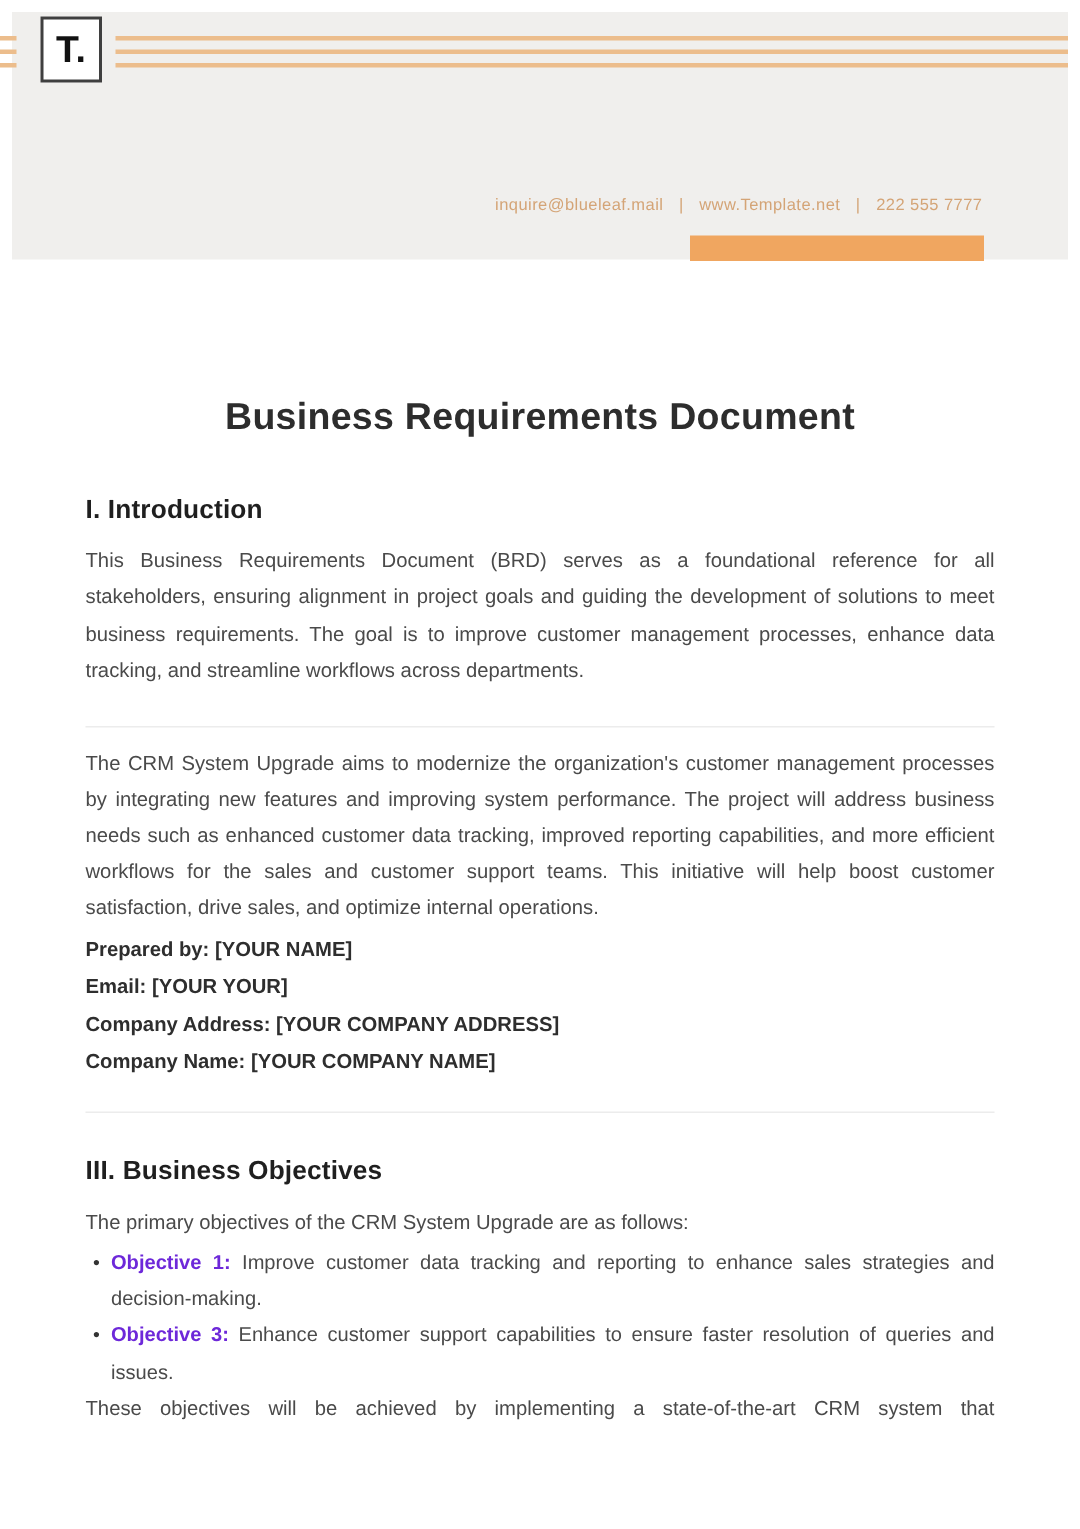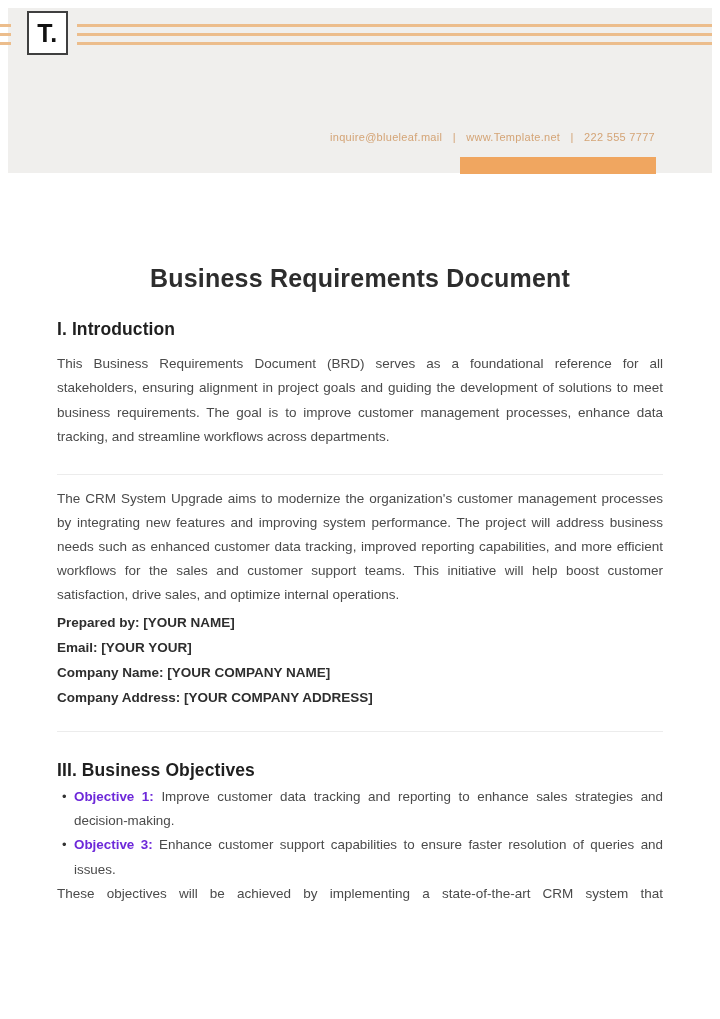--- a/index.html
+++ b/index.html
@@ -71,21 +71,21 @@
     color: #2d2d2d;
     letter-spacing: 0.2px;
   }
   h2.section-heading {
     margin: 0;
     font-size: 17.5px; line-height: 22px;
     font-weight: 700;
     color: #1f1f1f;
     letter-spacing: 0.1px;
   }
-  #heading-introduction { margin-top: 24px; }
+  #heading-introduction { margin-top: 34px; }
   #heading-overview     { margin-top: 31px; }
   #heading-objectives   { margin-top: 27px; }
 
   p.body-text {
     margin: 12px 0 0 0;
     font-size: 13.5px;
     color: #4a4a4a;
     text-align: justify;
   }
   #intro-paragraph    { line-height: 24.4px; }
@@ -178,34 +178,35 @@
       <div class="fields">
         <div class="field-line">
           <span class="field-label">Prepared by:</span>
           <span class="field-value">[YOUR NAME]</span>
         </div>
         <div class="field-line">
           <span class="field-label">Email:</span>
           <span class="field-value">[YOUR YOUR]</span>
         </div>
         <div class="field-line">
+          <span class="field-label">Company Address:</span>
+          <span class="field-value">[YOUR COMPANY ADDRESS]</span>
+        </div>
+        <div class="field-line">
           <span class="field-label">Company Name:</span>
           <span class="field-value">[YOUR COMPANY NAME]</span>
         </div>
-        <div class="field-line">
-          <span class="field-label">Company Address:</span>
-          <span class="field-value">[YOUR COMPANY ADDRESS]</span>
-        </div>
       </div>
     </section>
 
     <hr class="divider" id="divider-2">
 
     <section>
       <h2 class="section-heading" id="heading-objectives">III. Business Objectives</h2>
+      <p class="body-text" id="objectives-intro">The primary objectives of the CRM System Upgrade are as follows:</p>
       <ul class="objectives-list">
         <li>
           <span class="objective-label">Objective 1:</span>
           <span>Improve customer data tracking and reporting to enhance sales strategies and decision-making.</span>
         </li>
         <li>
           <span class="objective-label">Objective 3:</span>
           <span>Enhance customer support capabilities to ensure faster resolution of queries and issues.</span>
         </li>
       </ul>

